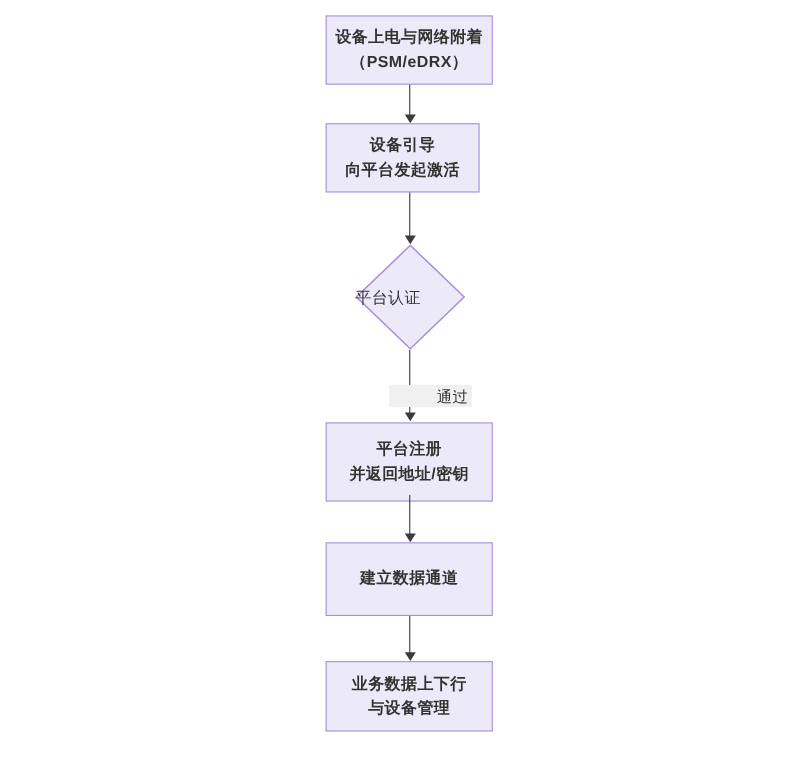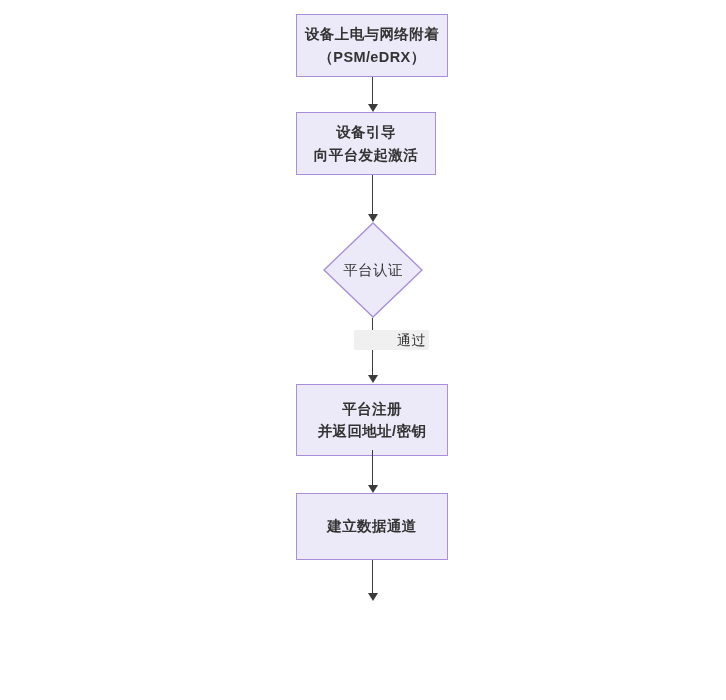--- a/index.html
+++ b/index.html
@@ -35,21 +35,20 @@
     letter-spacing: 0.4px;
     white-space: nowrap;
   }
   .node .line { display: block; font-weight: bold; }
 
   
   .diamond-wrap {
     position: absolute;
     display: flex;
     align-items: center;
-    justify-content: center;
   }
   .diamond-shape {
     position: absolute;
     left: 0; top: 0;
     width: 100%;
     height: 100%;
   }
   .diamond-label {
     position: relative;
     z-index: 2;
@@ -110,31 +109,35 @@
 
   <div class="diamond-wrap" style="left:323px; top:222px; width:100px; height:96px;">
     <svg class="diamond-shape" viewBox="0 0 100 96" preserveAspectRatio="none">
       <polygon points="50,1 99,48 50,95 1,48" fill="#ECEAF9" stroke="#A98FDB" stroke-width="1.4"></polygon>
     </svg>
     <span class="diamond-label">平台认证</span>
   </div>
 
   <div class="connector" style="left:372px; top:318px; height:58px;"></div>
   <div class="arrowhead" style="left:367.5px; top:375px;"></div>
-  <div class="edge-label" style="left:354px; top:330px;padding-left:43px;">通过</div>
+  <div class="edge-label" style="left:354px; top:350px;padding-left:43px;">通过</div>
 
   <div class="node" style="left:296px; top:384px; width:152px; height:72px;">
     <span class="line">平台注册</span>
     <span class="line">并返回地址/密钥</span>
   </div>
 
   <div class="connector" style="left:372px; top:450px; height:36px;"></div>
   <div class="arrowhead" style="left:367.5px; top:485px;"></div>
 
   <div class="node" style="left:296px; top:493px; width:152px; height:67px;gap:48px;">
     <span class="line">建立数据通道</span>
   </div>
 
   <div class="connector" style="left:372px; top:560px; height:34px;"></div>
   <div class="arrowhead" style="left:367.5px; top:593px;"></div>
 
+  <div class="node" style="left:296px; top:601px; width:152px; height:64px;">
+    <span class="line">业务数据上下行</span>
+    <span class="line">与设备管理</span>
+  </div>
 
 </div>
 
 </body></html>

